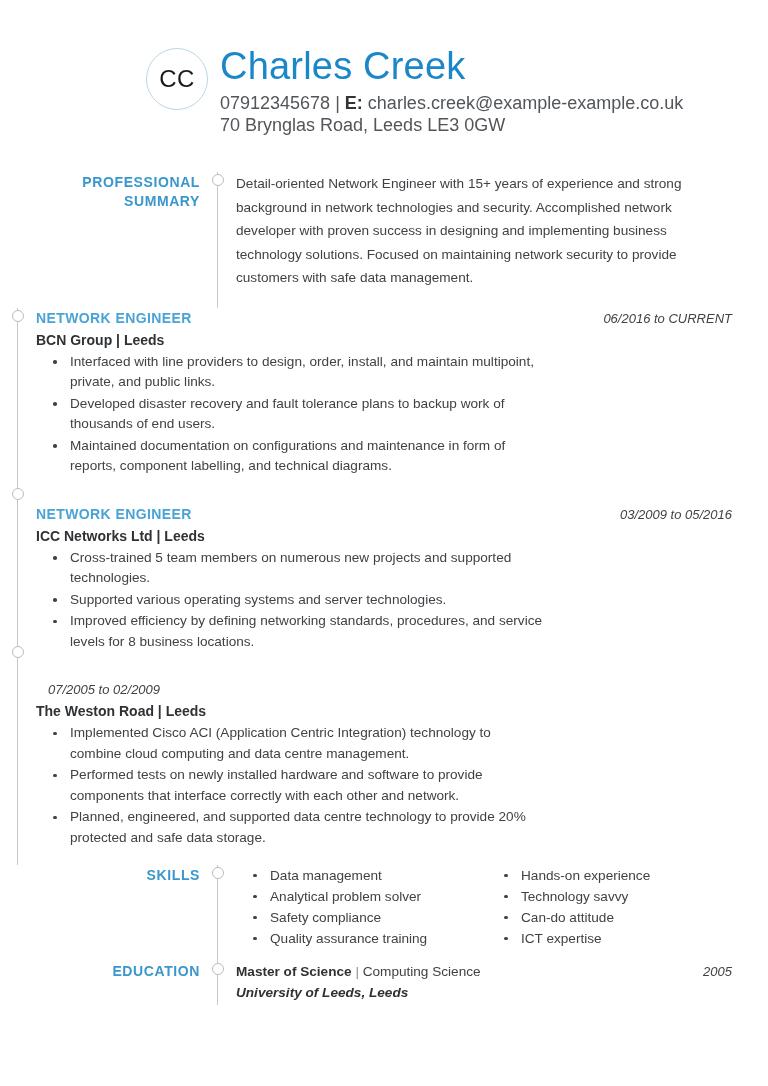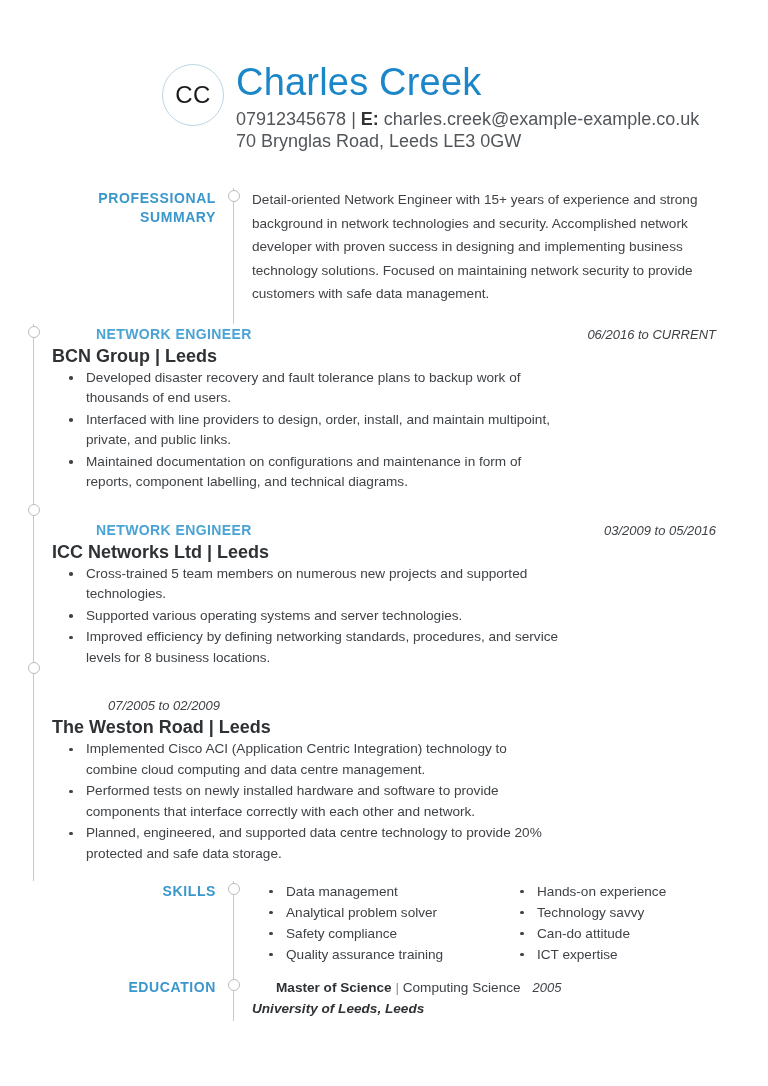--- a/index.html
+++ b/index.html
@@ -13,21 +13,21 @@
     font-family: "Liberation Sans", sans-serif;
     color: #3f3f3f;
     position: relative;
     overflow: hidden;
   }
 
   .resume {
     width: 768px;
     height: 1086px;
     box-sizing: border-box;
-    padding: 16px;
+    padding: 0;
     background: #fff;
   }
 
   
   .header {
     display: flex;
     align-items: flex-start;
     padding: 44px 0 0 0;
   }
   .avatar-wrap {
@@ -142,39 +142,38 @@
   
   .job {
     position: relative;
     padding-bottom: 14px;
   }
   .job + .job { padding-top: 12px; }
   .job-head {
     display: flex;
     justify-content: space-between;
     align-items: center;
-    margin-left: 44px;
   }
   .job-title {
     font-size: 14px;
     font-weight: 700;
     color: #4aa3d5;
     letter-spacing: 0.4px;
     line-height: 21px;
   }
   .job-dates {
     font-size: 13px;
     font-style: italic;
     color: #3f4246;
     line-height: 21px;
     white-space: nowrap;
     padding-left: 12px;
   }
   .job-company {
-    font-size: 18px;
+    font-size: 14px;
     font-weight: 700;
     color: #2f3235;
     line-height: 22px;
     margin-bottom: 1px;
   }
   ul.bullets {
     margin: 0;
     padding: 0 0 0 34px;
     list-style: none;
   }
@@ -223,22 +222,22 @@
     top: 8.5px;
     width: 3.6px;
     height: 3.6px;
     border-radius: 50%;
     background: #3f4246;
   }
 
   
   .edu-head {
     display: flex;
+    justify-content: space-between;
     align-items: baseline;
-    margin-left: 24px;
   }
   .edu-degree-line {
     font-size: 13.6px;
     line-height: 21px;
     color: #3f4246;
   }
   .edu-degree {
     font-weight: 700;
     color: #2f3235;
   }
@@ -312,22 +311,22 @@
       </div>
       <div class="section-content">
 
         <div class="job">
           <div class="job-head">
             <span class="job-title">NETWORK ENGINEER</span>
             <span class="job-dates">06/2016 to CURRENT</span>
           </div>
           <div class="job-company">BCN Group | Leeds</div>
           <ul class="bullets">
+            <li>Interfaced with line providers to design, order, install, and maintain multipoint, private, and public links.</li>
             <li>Developed disaster recovery and fault tolerance plans to backup work of thousands of end users.</li>
-            <li>Interfaced with line providers to design, order, install, and maintain multipoint, private, and public links.</li>
             <li>Maintained documentation on configurations and maintenance in form of reports, component labelling, and technical diagrams.</li>
           </ul>
         </div>
 
         <div class="job">
           <div class="job-head">
             <span class="job-title">NETWORK ENGINEER</span>
             <span class="job-dates">03/2009 to 05/2016</span>
           </div>
           <div class="job-company">ICC Networks Ltd | Leeds</div>

